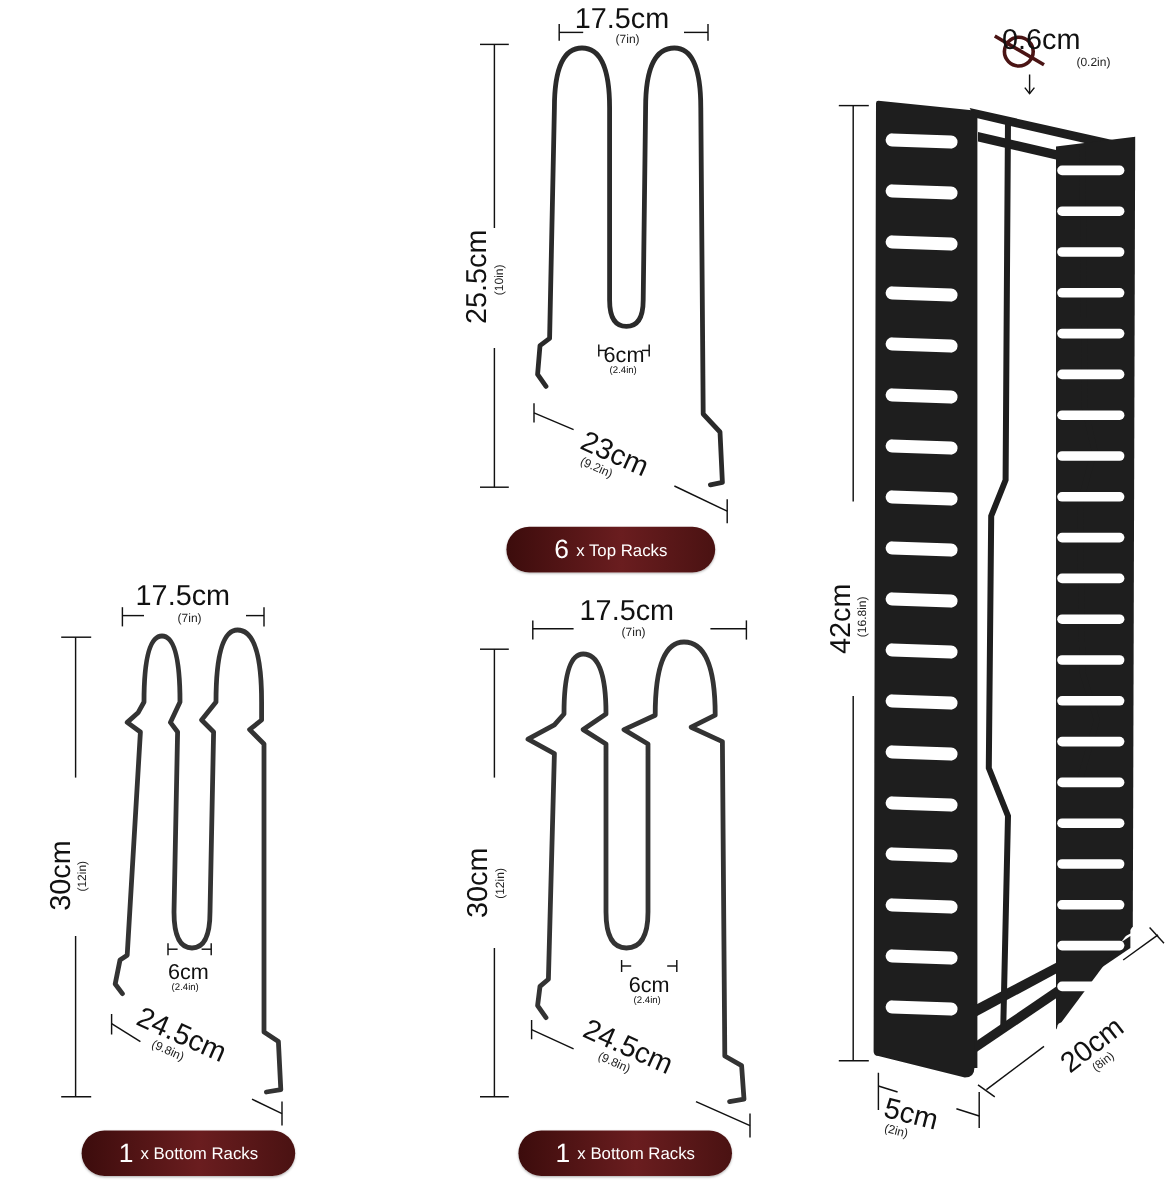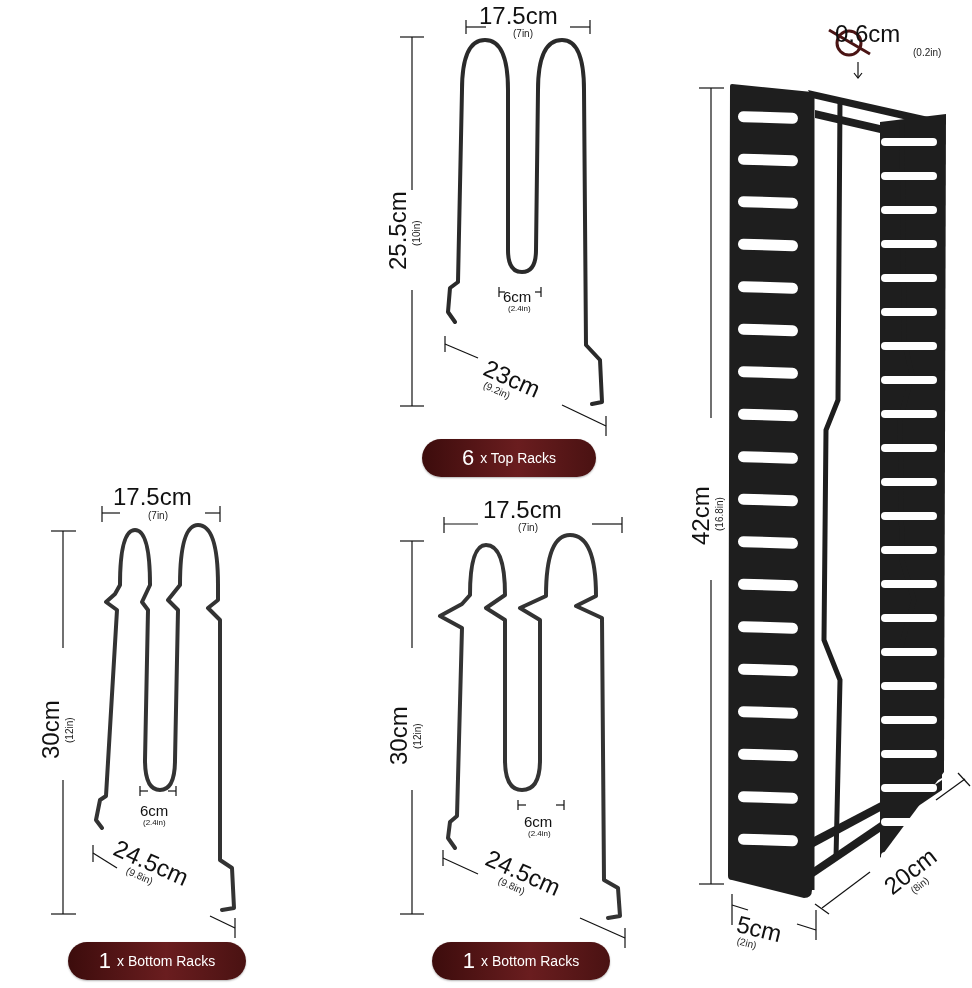--- a/index.html
+++ b/index.html
@@ -1,20 +1,20 @@
 <!DOCTYPE html>
 <html><head>
 <meta charset="utf-8">
 <style>
   html,body{margin:0;padding:0;background:#ffffff;}
   body{width:972px;height:988px;position:relative;overflow:hidden;font-family:"Liberation Sans",sans-serif;color:#111;}
   .abs{position:absolute;}
   .big{font-size:24px;line-height:24px;color:#111;white-space:nowrap;}
   .small{font-size:10px;line-height:10px;color:#222;white-space:nowrap;}
-  .mid{font-size:15px;line-height:15px;color:#111;white-space:nowrap;}
+  .mid{font-size:18px;line-height:15px;color:#111;white-space:nowrap;}
   .badge{position:absolute;height:38px;border-radius:19px;background:linear-gradient(90deg,#3c0c0c 0%,#6a1d1f 55%,#4a1212 100%);color:#fff;display:flex;align-items:center;justify-content:center;white-space:nowrap;box-shadow:0 1px 2px rgba(0,0,0,.3);}
   .badge .n{font-size:22px;margin-right:6px;}
   .badge .t{font-size:14px;}
   svg{position:absolute;left:0;top:0;}
 </style>
 </head>
 <body>
 
 <svg width="972" height="988" viewBox="0 0 972 988">
 
@@ -212,21 +212,21 @@
 <div class="abs" style="left:492px;top:846px;transform:rotate(24deg);transform-origin:left top;">
   <div class="big">24.5cm</div>
   <div class="small" style="margin-left:20px;">(9.8in)</div>
 </div>
 <div class="badge" style="left:432px;top:942px;width:178px;">
   <span class="n">1</span>
   <span class="t">x Bottom Racks</span>
 </div>
 
 <div class="abs big" style="left:835px;top:22px;">0.6cm</div>
-<div class="abs small" style="left:897px;top:48px;margin-left:16px;">(0.2in)</div>
+<div class="abs small" style="left:897px;top:48px;">(0.2in)</div>
 <div class="abs" style="left:666px;top:478px;width:90px;height:44px;transform:rotate(-90deg);">
   <span class="big">42cm</span>
   <div class="small" style="position:absolute;left:14px;top:26px;">(16.8in)</div>
 </div>
 <div class="abs" style="left:880px;top:880px;transform:rotate(-38deg);transform-origin:left top;">
   <div class="big">20cm</div>
   <div class="small" style="margin-left:18px;">(8in)</div>
 </div>
 <div class="abs" style="left:740px;top:912px;transform:rotate(14deg);transform-origin:left top;">
   <div class="big">5cm</div>

